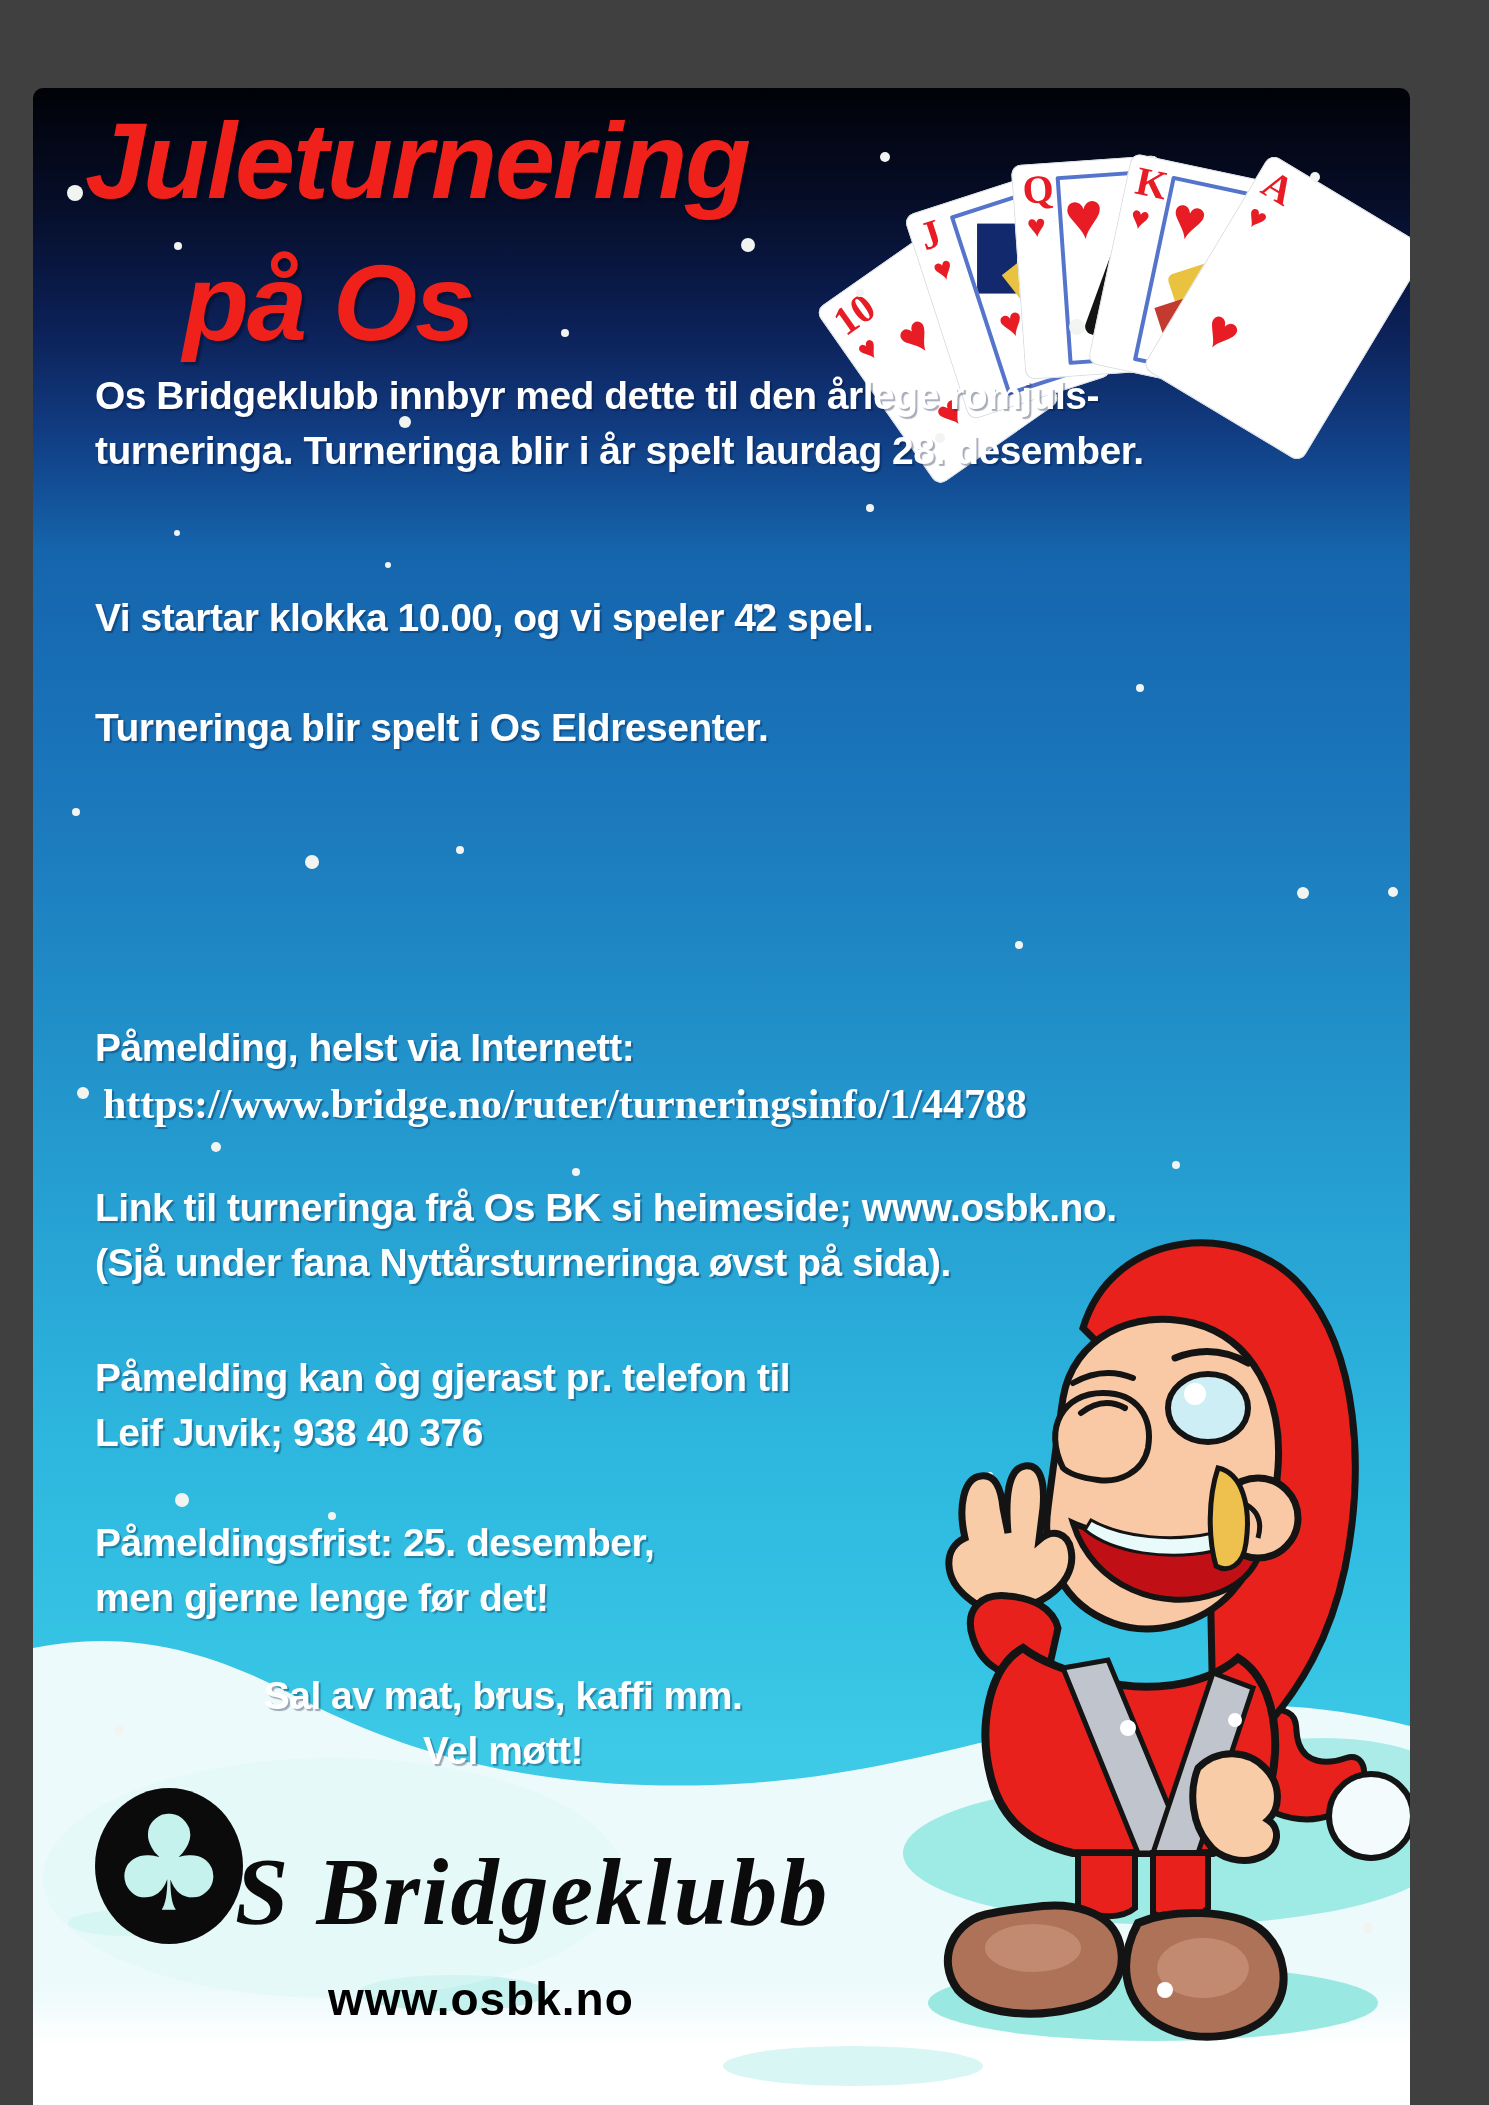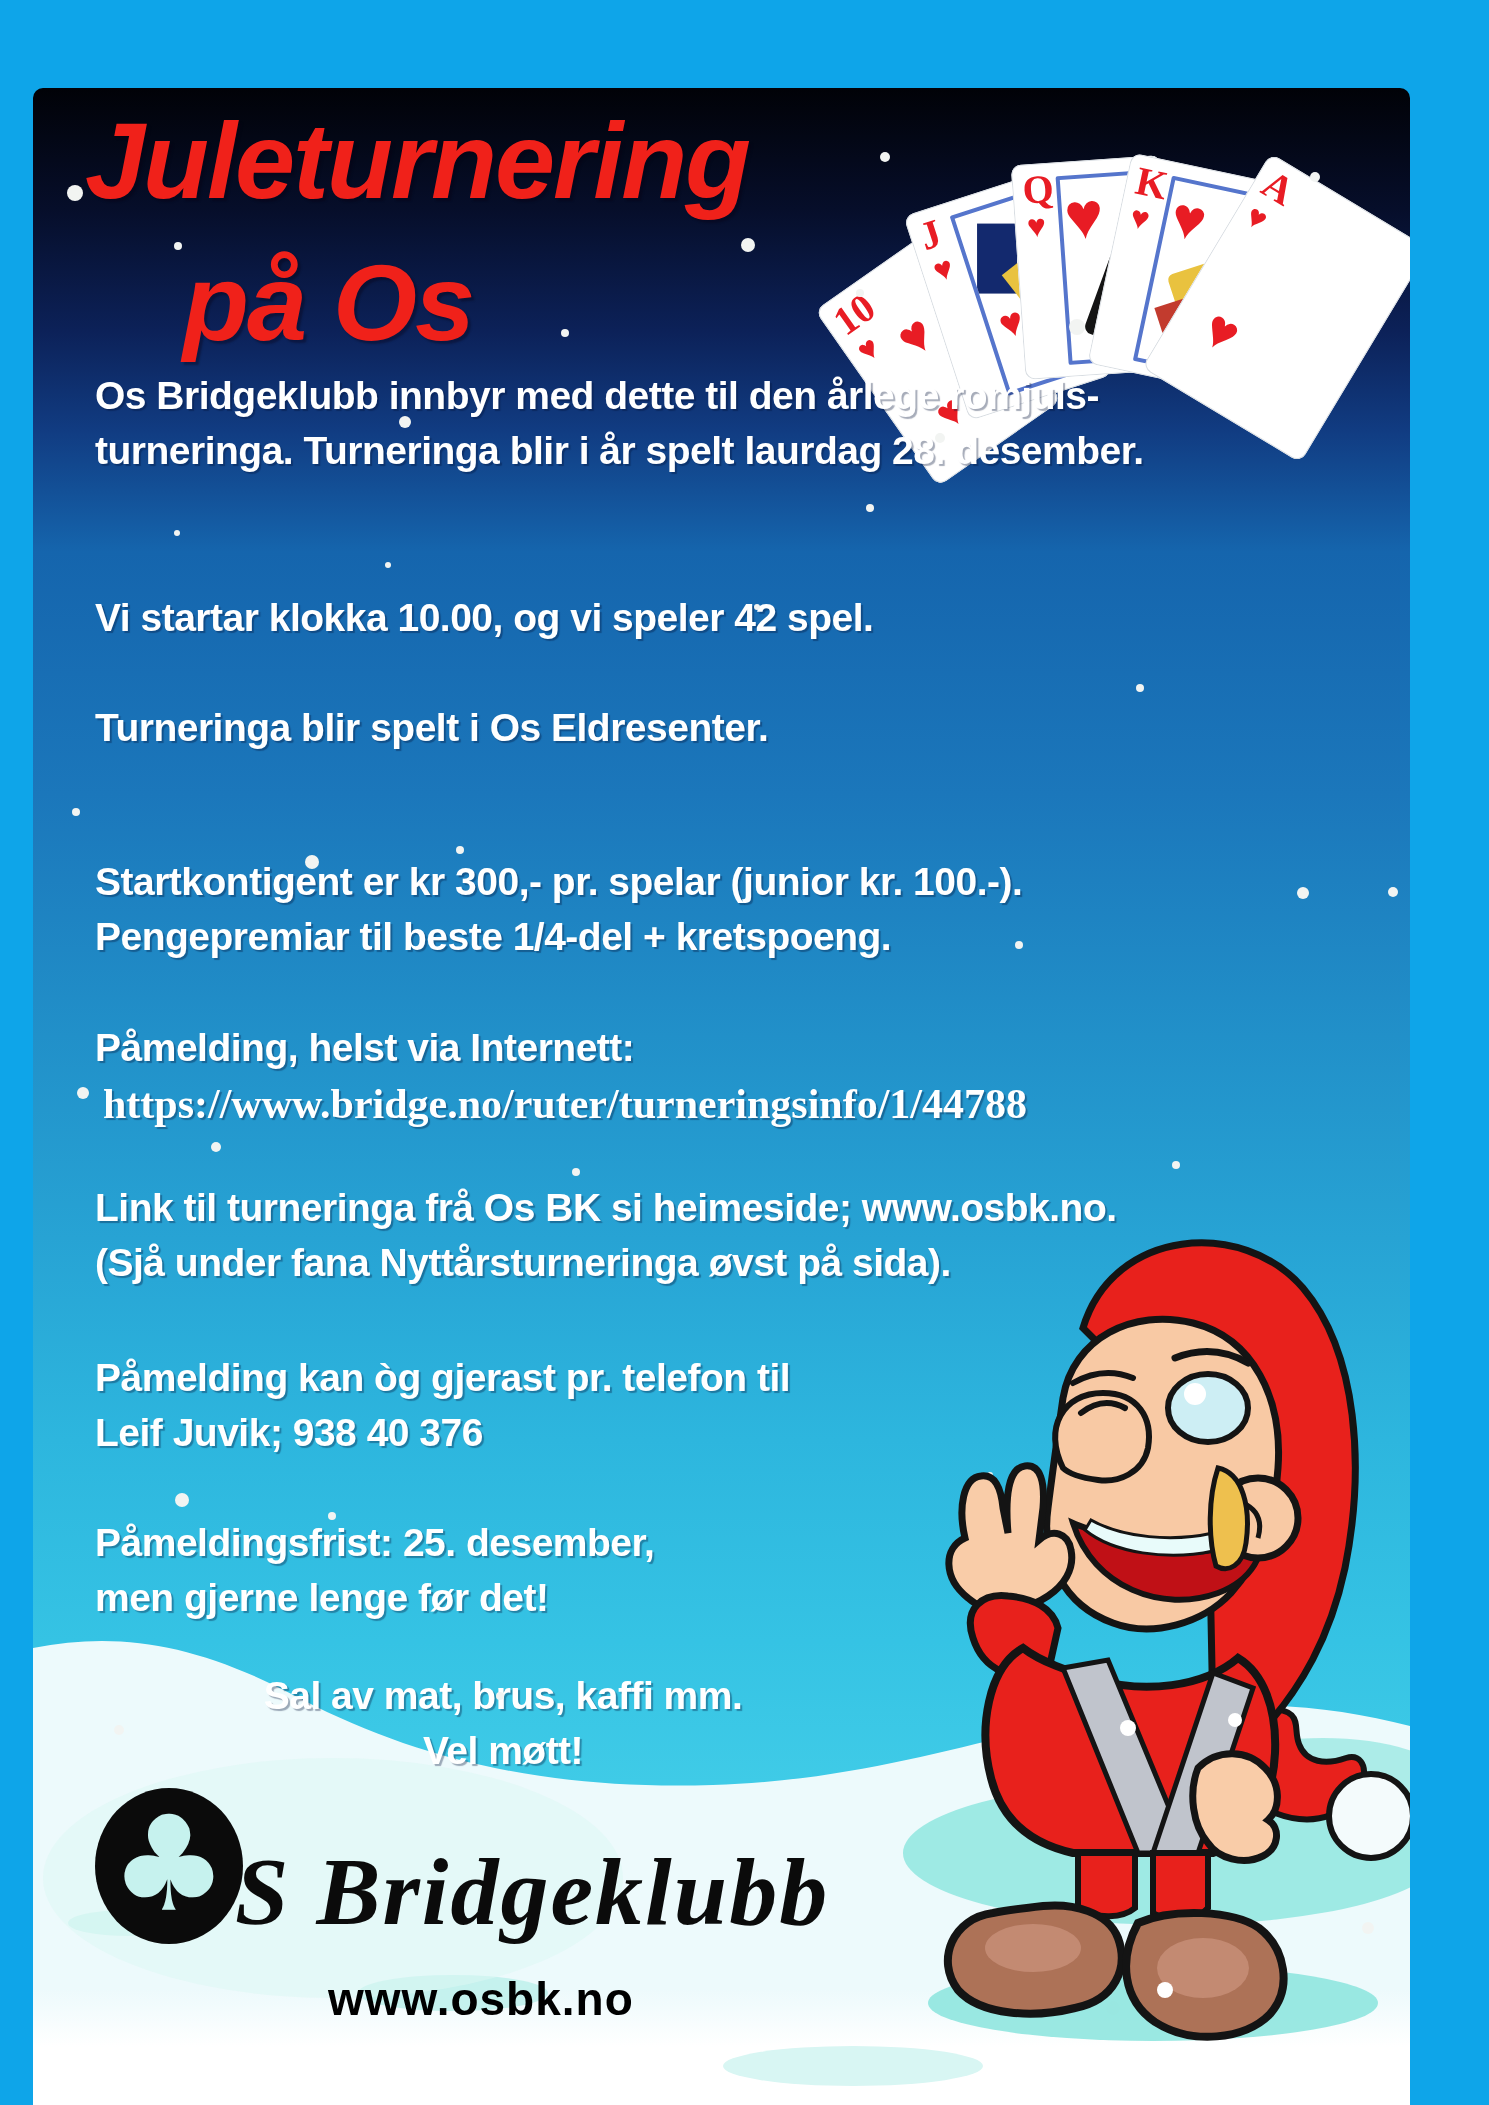--- a/index.html
+++ b/index.html
@@ -1,16 +1,16 @@
 <!DOCTYPE html>
 <html><head>
 <meta charset="utf-8">
 <style>
   html,body{margin:0;padding:0;}
-  .page{position:relative;width:1489px;height:2105px;background:#0ea5e9;overflow:hidden;
+  .page{position:relative;width:1489px;height:2105px;background:#404040;overflow:hidden;
         font-family:"Liberation Sans",sans-serif;}
   .poster{position:absolute;left:33px;top:88px;width:1377px;height:2017px;overflow:hidden;
         border-radius:10px 10px 0 0;
         background:linear-gradient(180deg,
           #010207 0%, #060e2a 6%, #0c2158 12%, #113c82 17%, #1565ad 23%,
           #1b77bb 35%, #2190c9 47%, #27a3d4 57%, #2db6de 67%, #35c3e4 77%,
           #3fcbe7 84%, #45cee8 100%);}
   
   .title1{position:absolute;left:52px;top:10px;font-size:108px;font-weight:bold;font-style:italic;
         letter-spacing:-2px;color:#f0211a;white-space:nowrap;z-index:10;
@@ -101,24 +101,20 @@
 
     <div class="para" style="top:280px;">
       <div>Os Bridgeklubb innbyr med dette til den årlege romjuls-</div>
       <div>turneringa. Turneringa blir i år spelt laurdag 28. desember.</div>
     </div>
     <div class="para" style="top:502px;">
       <div>Vi startar klokka 10.00, og vi speler 42 spel.</div>
     </div>
     <div class="para" style="top:612px;">
       <div>Turneringa blir spelt i Os Eldresenter.</div>
-    </div>
-    <div class="para" style="top:766px;">
-      <div>Startkontigent er kr 300,- pr. spelar (junior kr. 100.-).</div>
-      <div>Pengepremiar til beste 1/4-del + kretspoeng.</div>
     </div>
     <div class="para" style="top:932px;">
       <div>Påmelding, helst via Internett:</div>
     </div>
     <div class="url-line" style="top:992px;">https://www.bridge.no/ruter/turneringsinfo/1/44788</div>
     <div class="para" style="top:1092px;">
       <div>Link til turneringa frå Os BK si heimeside; www.osbk.no.</div>
       <div>(Sjå under fana Nyttårsturneringa øvst på sida).</div>
     </div>
     <div class="para" style="top:1262px;">

